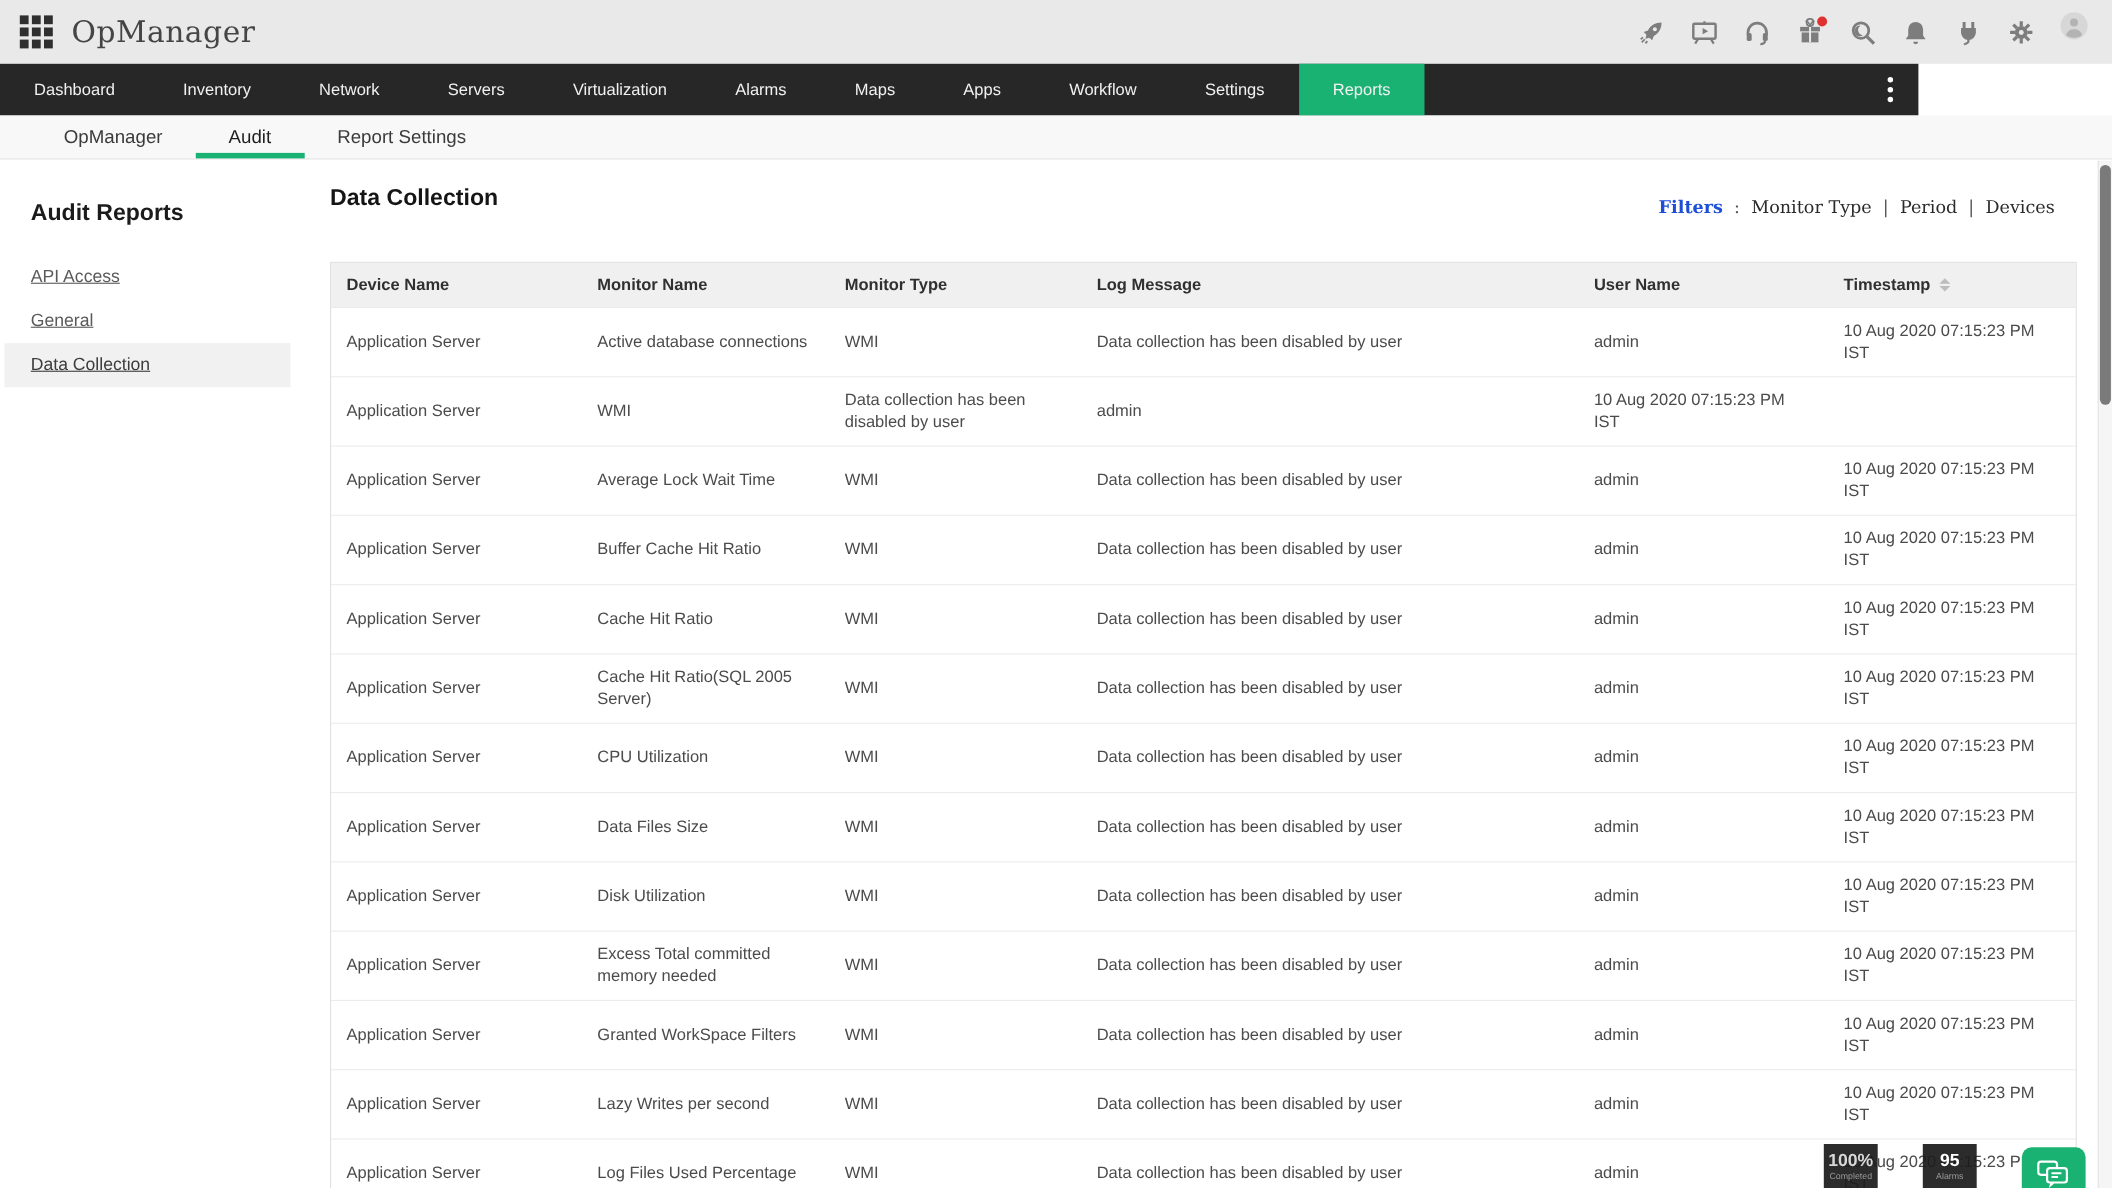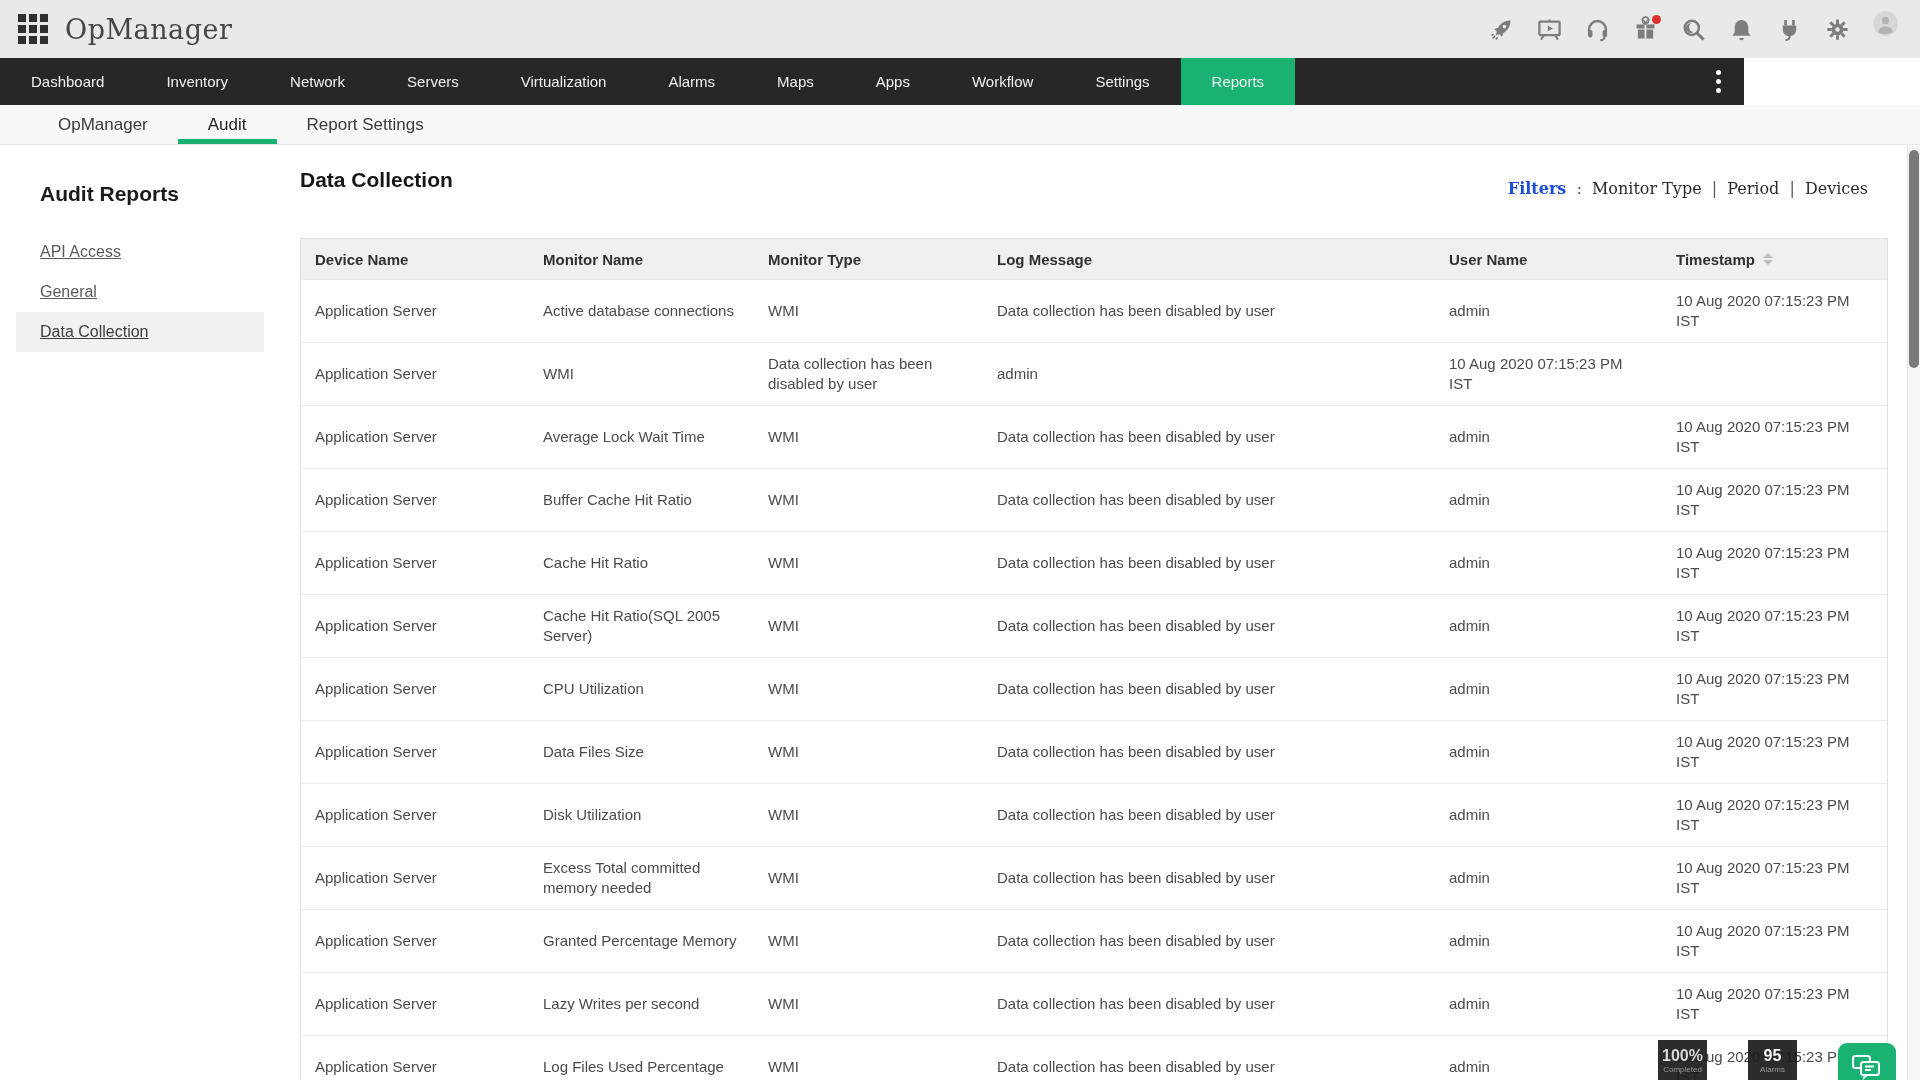--- a/index.html
+++ b/index.html
@@ -38,21 +38,21 @@
   .subtabs { position:absolute; left:0; top:105px; width:1920px; height:40px;
              background:#f8f8f8; border-bottom:1px solid #e7e7e7;
              display:flex; padding-left:28px; }
   .subtab { font-size:17px; color:#3a3a3a; display:flex; align-items:center;
             padding:0 30px; cursor:pointer; position:relative; white-space:nowrap; }
   .subtab.active { color:#1f1f1f; }
   .subtab.active::after { content:""; position:absolute; left:0; right:0; bottom:0;
             height:5px; background:#1ab273; }
 
   
-  .sidebar { position:absolute; left:16px; top:146px; width:263px; height:934px;
+  .sidebar { position:absolute; left:4px; top:146px; width:263px; height:934px;
              background:#fff; border-right:1px solid #e5e5e5; }
   .sb-title { font-size:21px; font-weight:bold; color:#1b1b1b; padding:36px 0 0 24px; }
   .sb-list { margin-top:26px; }
   .sb-item { height:40px; display:flex; align-items:center; padding-left:24px;
              font-size:16px; color:#5a5a5a; cursor:pointer;text-decoration:underline; }
   .sb-item.selected { background:#f1f1f1; color:#3c3c3c; }
 
   
   .content { position:absolute; left:264px; top:146px; width:1656px; height:934px; background:#fff; }
   .page-title { position:absolute; left:36px; top:22px; font-size:21px;
@@ -335,21 +335,21 @@
     <div class="td">Application Server</div>
     <div class="td">Excess Total committed memory needed</div>
     <div class="td">WMI</div>
     <div class="td">Data collection has been disabled by user</div>
     <div class="td">admin</div>
     <div class="td td-ts">10 Aug 2020 07:15:23 PM IST</div>
   </div>
 
   <div class="tr row">
     <div class="td">Application Server</div>
-    <div class="td">Granted Percentage Memory</div>
+    <div class="td">Granted WorkSpace Filters</div>
     <div class="td">WMI</div>
     <div class="td">Data collection has been disabled by user</div>
     <div class="td">admin</div>
     <div class="td td-ts">10 Aug 2020 07:15:23 PM IST</div>
   </div>
 
   <div class="tr row">
     <div class="td">Application Server</div>
     <div class="td">Lazy Writes per second</div>
     <div class="td">WMI</div>

